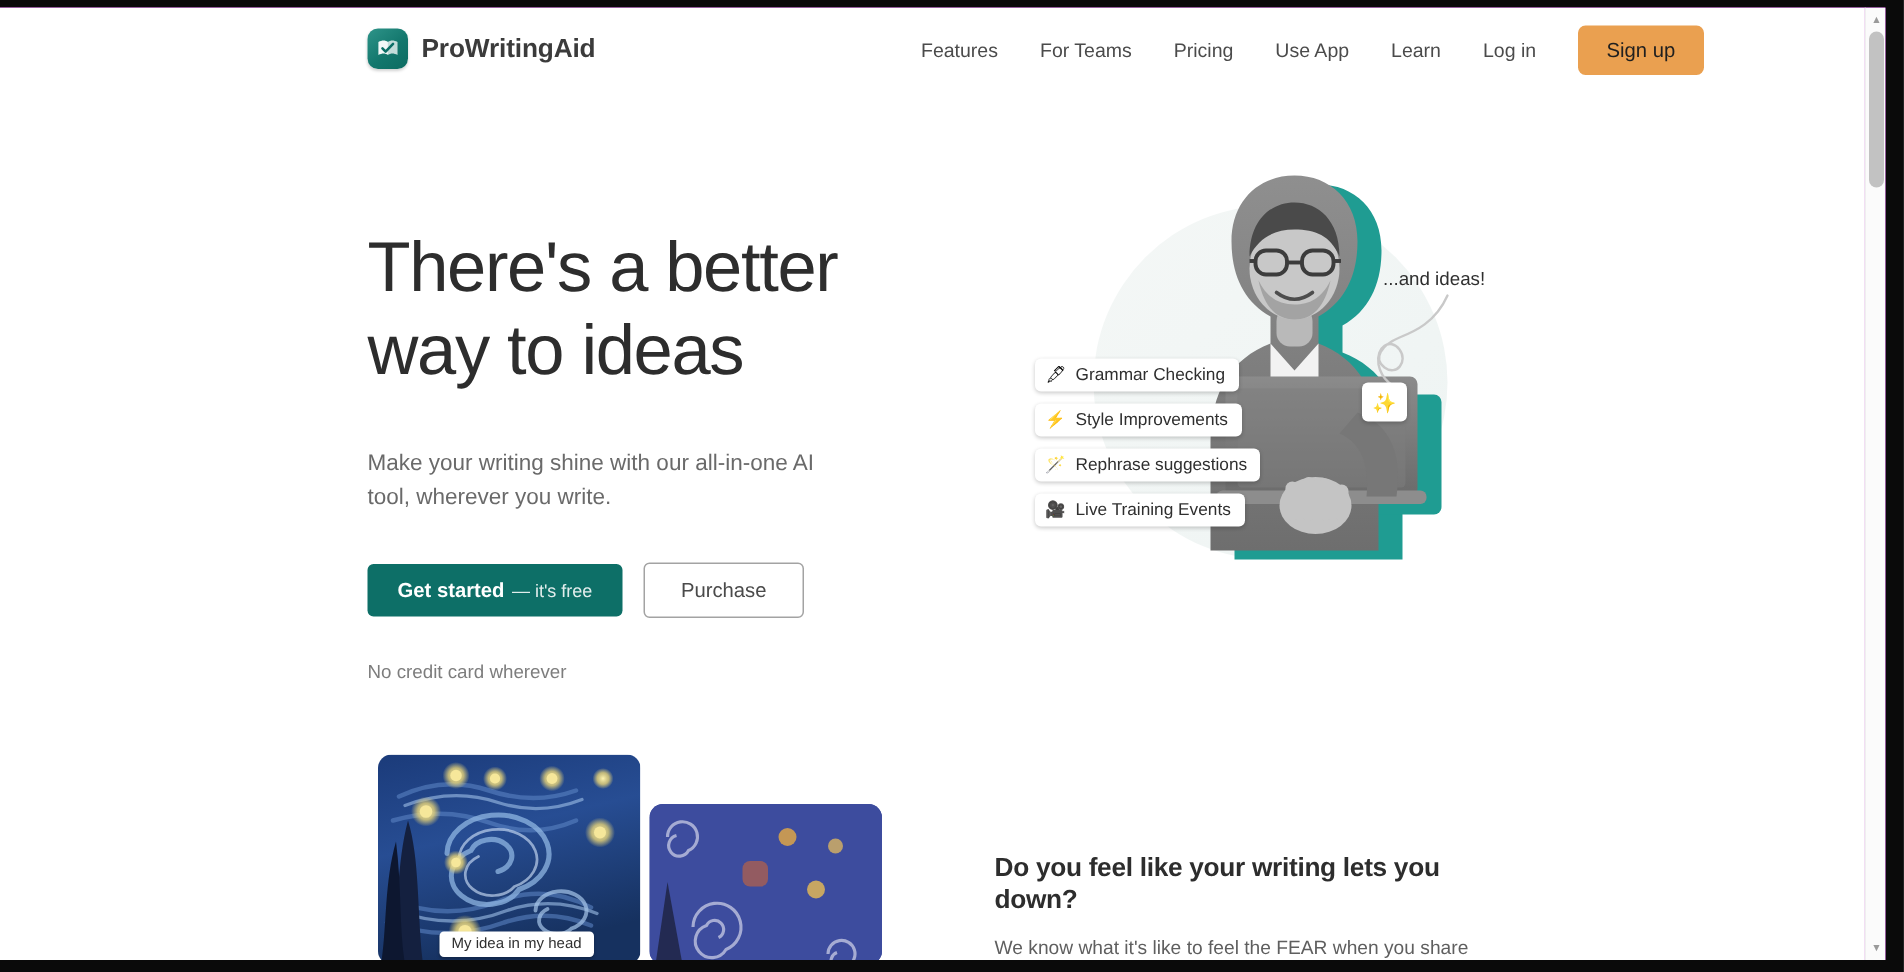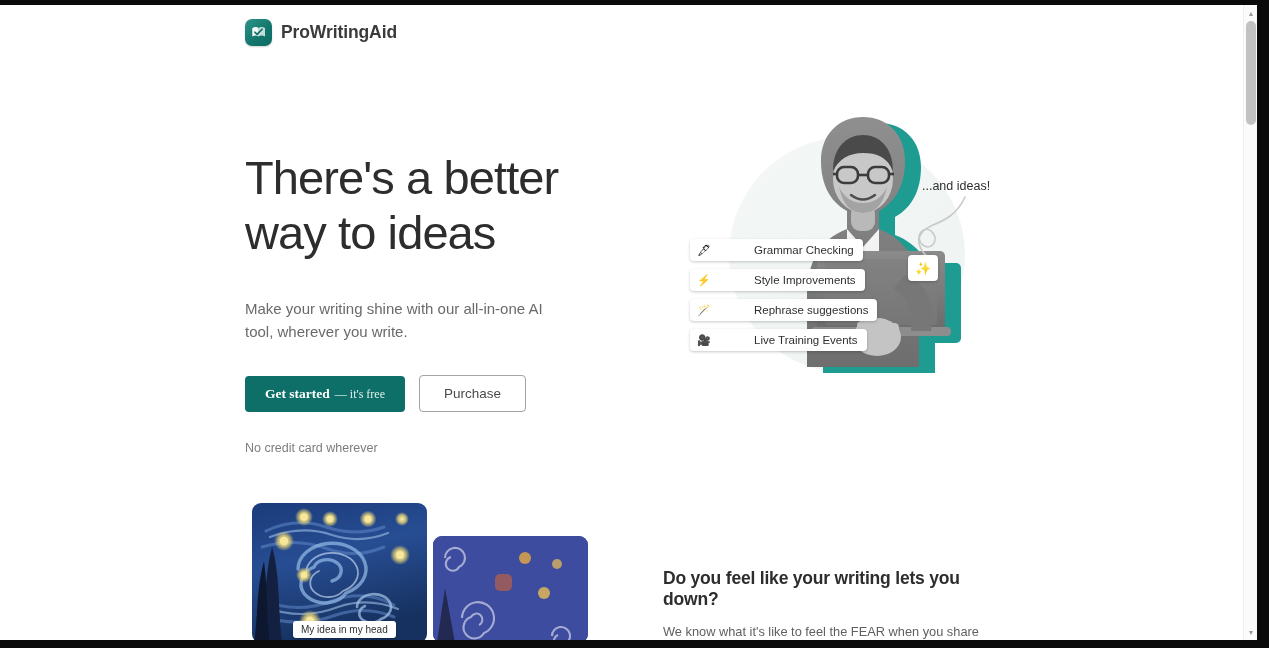--- a/index.html
+++ b/index.html
@@ -133,21 +133,21 @@
     display: flex; align-items: center; gap: 14px;
   }
   #get-started-btn {
     background: #0d6f67;
     border: none;
     border-radius: 4px;
     padding: 10px 20px;
     cursor: pointer;
     color: #ffffff;
     white-space: nowrap;
-    font-family: Liberation Serif, serif;
+    font-family: Liberation Sans, sans-serif;
   }
   #get-started-btn .gs-main { font-size: 13.5px; font-weight: bold; }
   #get-started-btn .gs-sub  { font-size: 12px; opacity: .88; margin-left: 5px; }
   #purchase-btn {
     background: #ffffff;
     border: 1px solid #a3a3a3;
     border-radius: 4px;
     padding: 10px 24px;
     font-size: 13.5px;
     color: #4a4a4a;
@@ -174,21 +174,21 @@
     background: #ffffff;
     border-radius: 4px;
     box-shadow: 0 1px 3px rgba(0,0,0,.22);
     height: 22px;
     display: flex; align-items: center;
     padding: 0 9px 0 7px;
     gap: 7px;
     white-space: nowrap;
   }
   .chip .chip-icon { font-size: 11px; line-height: 1; width: 13px; text-align: center; }
-  .chip .chip-label { font-size: 11.5px; color: #2f2f2f; margin-left: 37px; }
+  .chip .chip-label { font-size: 11.5px; color: #2f2f2f; }
 
   #chip-0 { left: 25px; top: 134px; }
   #chip-1 { left: 25px; top: 164px; }
   #chip-2 { left: 25px; top: 194px; }
   #chip-3 { left: 25px; top: 224px; }
 
   #sparkle-badge {
     position: absolute;
     left: 243px; top: 150px;
     width: 30px; height: 26px;
@@ -273,20 +273,29 @@
           <span id="logo-mark">
             <svg width="17" height="17" viewBox="0 0 24 24" aria-hidden="true">
               <path d="M3.2 5.6c3.4-1.9 6.6-1.9 9 0v12.2c-2.4-1.9-5.6-1.9-9 0V5.6z" fill="#ffffff" opacity="0.95"></path>
               <path d="M12.2 5.6c2.4-1.9 5.6-1.9 9 0v12.2c-3.4-1.9-6.6-1.9-9 0V5.6z" fill="#ffffff" opacity="0.75"></path>
               <path d="M7 11.6l3 3.1 7-7.3" stroke="#0d6f67" stroke-width="2.4" fill="none" stroke-linecap="round" stroke-linejoin="round"></path>
             </svg>
           </span>
           <span id="logo-text">ProWritingAid</span>
         </div>
 
+        <nav id="nav">
+          <span class="nav-link">Features</span>
+          <span class="nav-link">For Teams</span>
+          <span class="nav-link">Pricing</span>
+          <span class="nav-link">Use App</span>
+          <span class="nav-link">Learn</span>
+          <span class="nav-link">Log in</span>
+          <button id="signup-btn">Sign up</button>
+        </nav>
       </div>
 
       <div id="hero-text">
         <h1 id="hero-title">
           <span>There's a better</span><br>
           <span>way to ideas</span>
         </h1>
         <p id="hero-sub">Make your writing shine with our all-in-one AI tool, wherever you write.</p>
 
         <div id="hero-actions">

